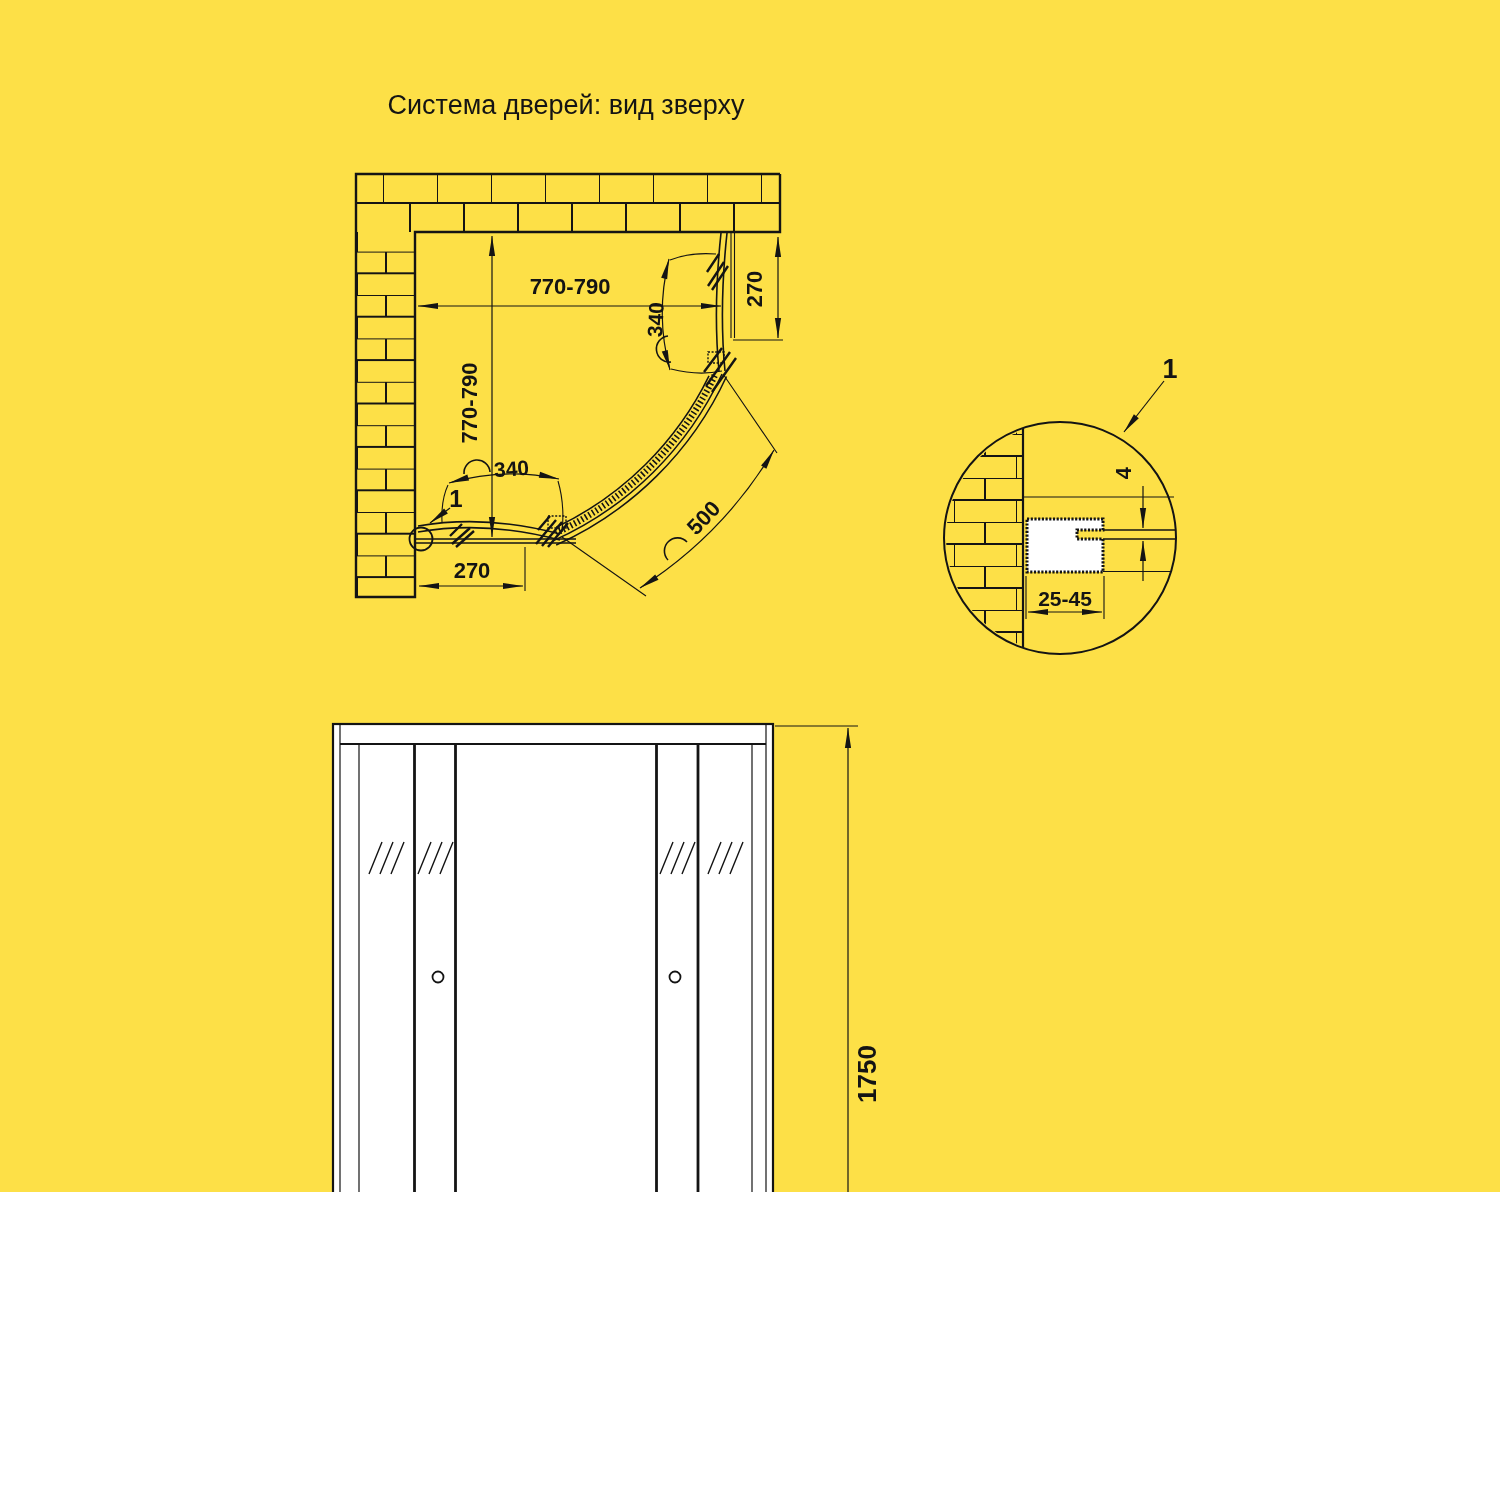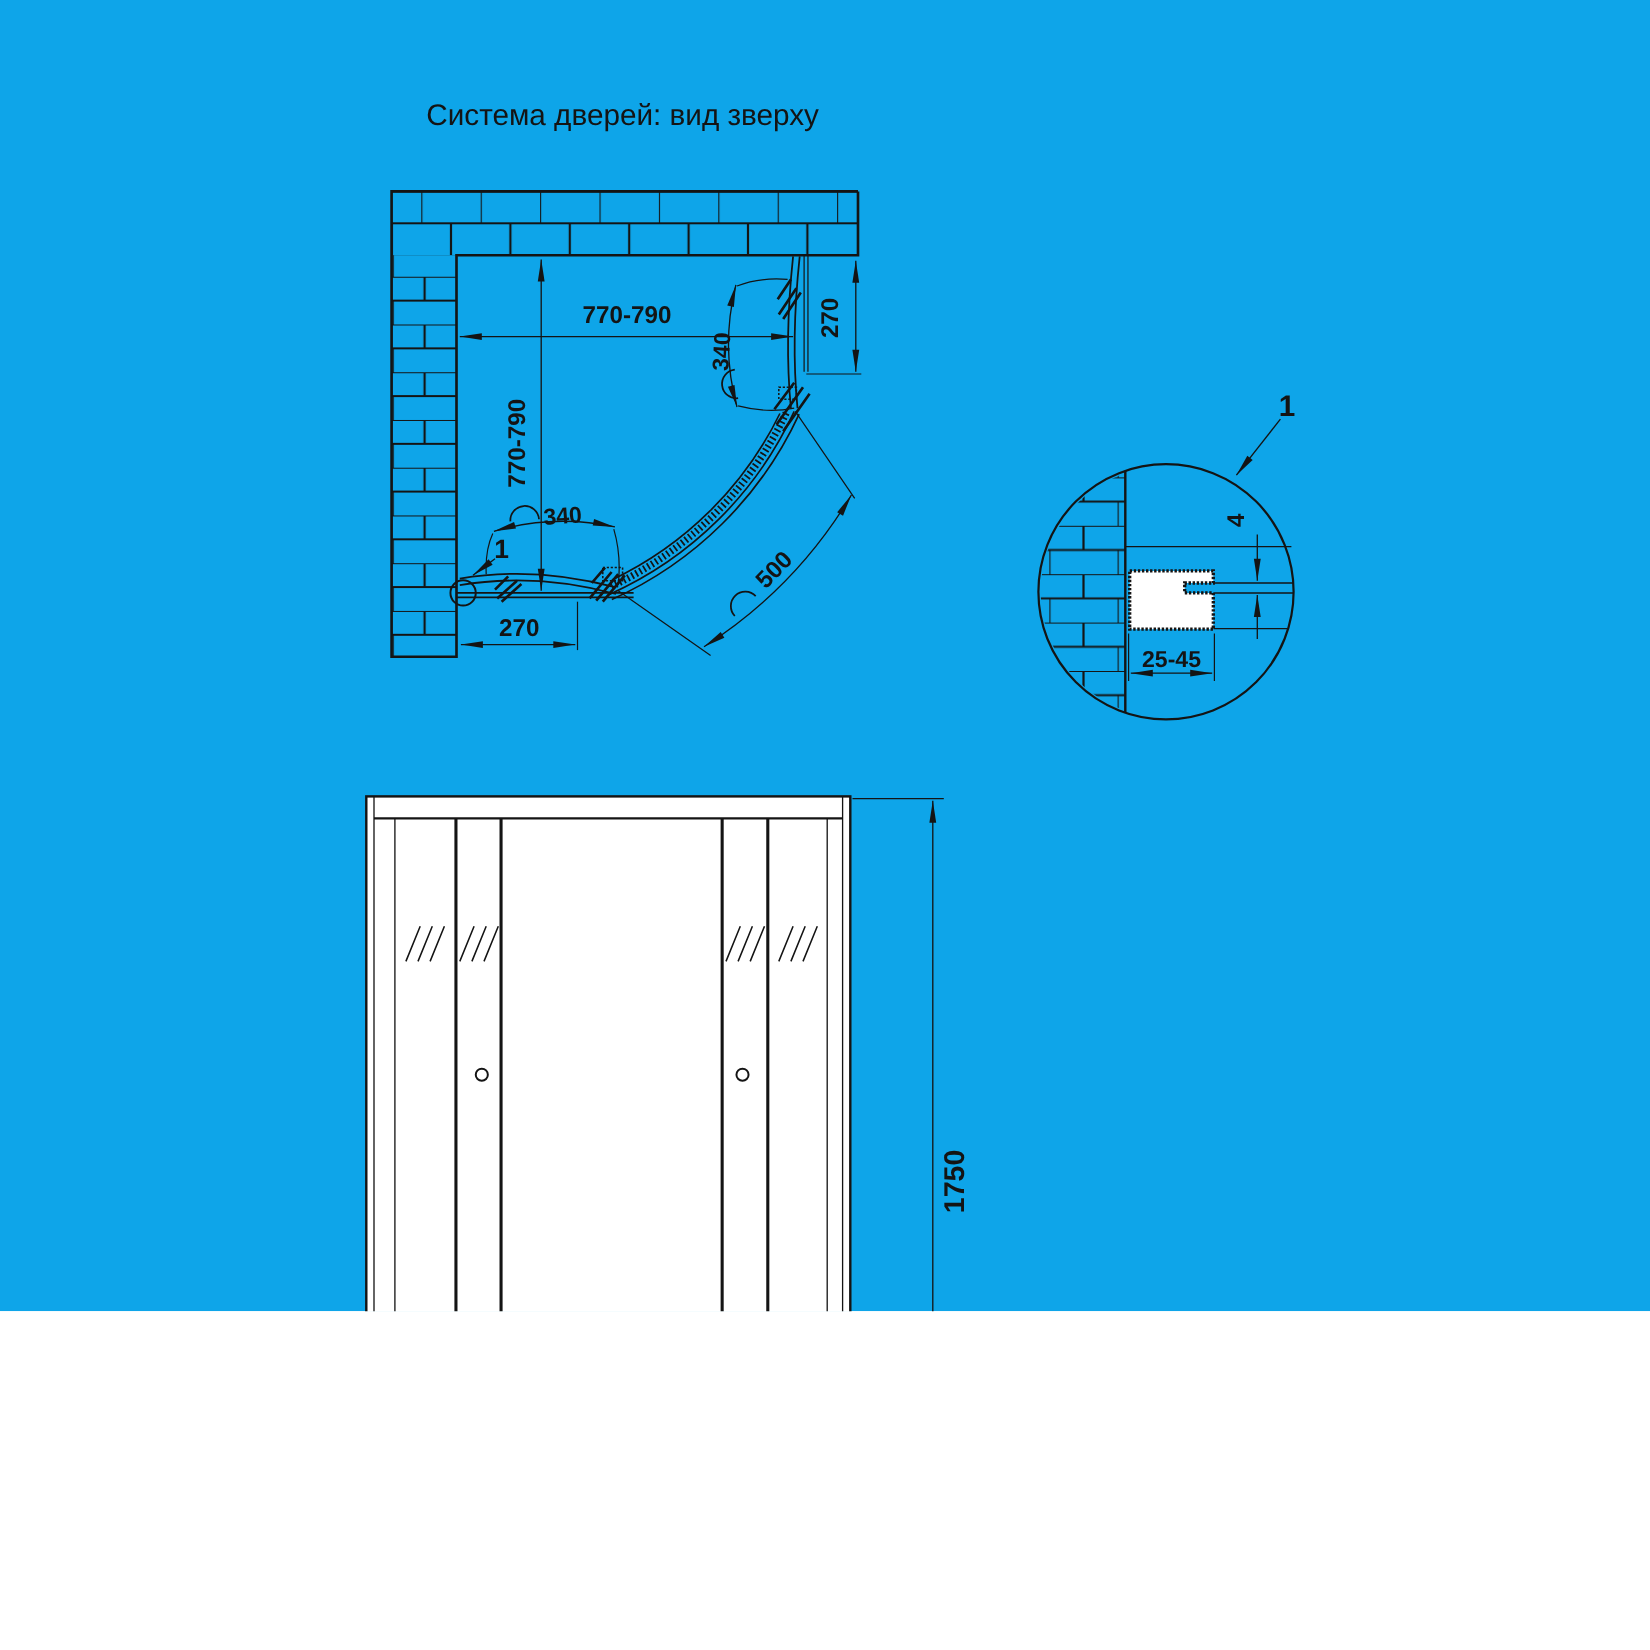--- a/index.html
+++ b/index.html
@@ -1,16 +1,16 @@
 <!DOCTYPE html>
 <html><head>
 <meta charset="utf-8">
 <style>
   html,body{margin:0;padding:0;background:#ffffff;}
-  .stage{width:1500px;height:1192px;position:relative;background:#0ea5e9;}
+  .stage{width:1500px;height:1192px;position:relative;background:#fde047;}
   svg{display:block;}
   svg text{font-family:"Liberation Sans", sans-serif; fill:#141414;}
   .dim{font-size:22px;font-weight:600;}
   .dimsm{font-size:21px;font-weight:600;}
   .ref{font-size:24px;font-weight:600;}
   .ttl{font-size:27px;font-weight:400;}
 </style>
 </head>
 <body>
 

